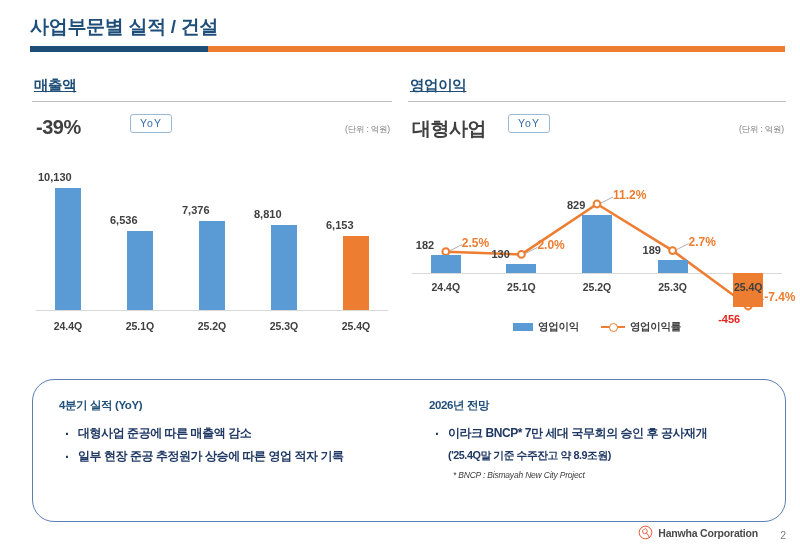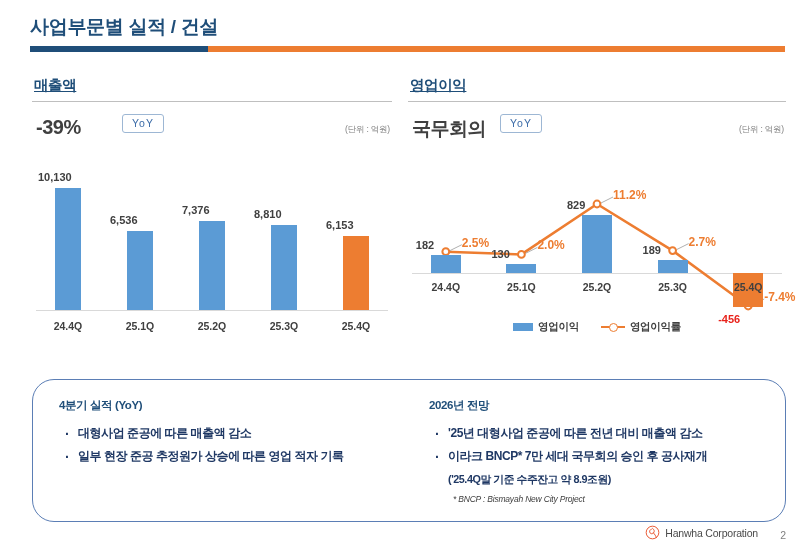--- a/index.html
+++ b/index.html
@@ -77,20 +77,21 @@
     position: absolute;
     top: 4px;
     padding: 2px 9px 3px 9px;
     border: 1px solid #9DB7D4;
     border-radius: 3px;
     font-size: 10.5px;
     color: #3C6CA8;
     letter-spacing: 1px;
     background: #ffffff;
     line-height: 1.15;
+    margin-left: 8px;
   }
   .yoy-left  { left: 90px; }
   .yoy-right { left: 92px; }
   .unit-note {
     position: absolute;
     right: 2px; top: 14px;
     font-size: 8.5px;
     color: #808080;
     letter-spacing: -0.2px;
   }
@@ -255,20 +256,21 @@
     letter-spacing: -0.2px;
   }
 
   
   .footer-logo {
     position: absolute;
     right: 42px; bottom: 11px;
     display: flex;
     align-items: center;
     gap: 5px;
+    font-weight: bold;
   }
   .logo-mark { display: block; }
   .logo-text {
     font-size: 10.5px;
     color: #4A4A4A;
     letter-spacing: -0.2px;
   }
   .page-num {
     position: absolute;
     right: 14px; bottom: 10px;
@@ -314,21 +316,21 @@
         <div class="bar-label" style="left: 294px; width: 60px; top: 61px;">6,153</div>
         <div class="cat-label" style="left: 294px; width: 60px; top: 162px;">25.4Q</div>
       </div>
   </div>
 
   <div class="panel panel-right">
     <div class="panel-heading">영업이익</div>
     <div class="panel-hr"></div>
 
     <div class="metric-row">
-      <span class="metric-value kr">국무회의</span>
+      <span class="metric-value kr">대형사업</span>
       <span class="yoy-badge yoy-right">YoY</span>
       <span class="unit-note">(단위 : 억원)</span>
     </div>
 
     <div class="chart chart-right" id="profit-chart">
       <div class="axis-line" style="top:115px;"></div>
       <svg class="overlay" id="profit-line-layer">
           <polyline points="37.8,93.70967741935483 113.39999999999999,96.4516129032258 189,46 264.59999999999997,92.61290322580645 340.2,148" fill="none" stroke="#ED7D31" stroke-width="2.6" stroke-linejoin="round"></polyline>
           <line x1="41.8" y1="92.70967741935483" x2="53.8" y2="86.70967741935483" stroke="#A6A6A6" stroke-width="0.9"></line>
           <circle cx="37.8" cy="93.70967741935483" r="3.4" fill="#ffffff" stroke="#ED7D31" stroke-width="2"></circle>
@@ -380,21 +382,20 @@
       <div class="info-title">4분기 실적 (YoY)</div>
       <ul class="info-list" id="info-left-list">
           <li>대형사업 준공에 따른 매출액 감소</li>
           <li>일부 현장 준공 추정원가 상승에 따른 영업 적자 기록</li>
         </ul>
     </div>
 
     <div class="info-col info-col-right">
       <div class="info-title">2026년 전망</div>
       <ul class="info-list" id="info-right-list">
-          <li>'25년 대형사업 준공에 따른 전년 대비 매출액 감소</li>
           <li>이라크 BNCP* 7만 세대 국무회의 승인 후 공사재개</li>
         </ul>
       <div class="info-sub">('25.4Q말 기준 수주잔고 약 8.9조원)</div>
       <div class="info-foot">* BNCP : Bismayah New City Project</div>
     </div>
 
   </div>
 
   <div class="footer-logo">
     <svg class="logo-mark" width="15" height="15" viewBox="0 0 32 32">

